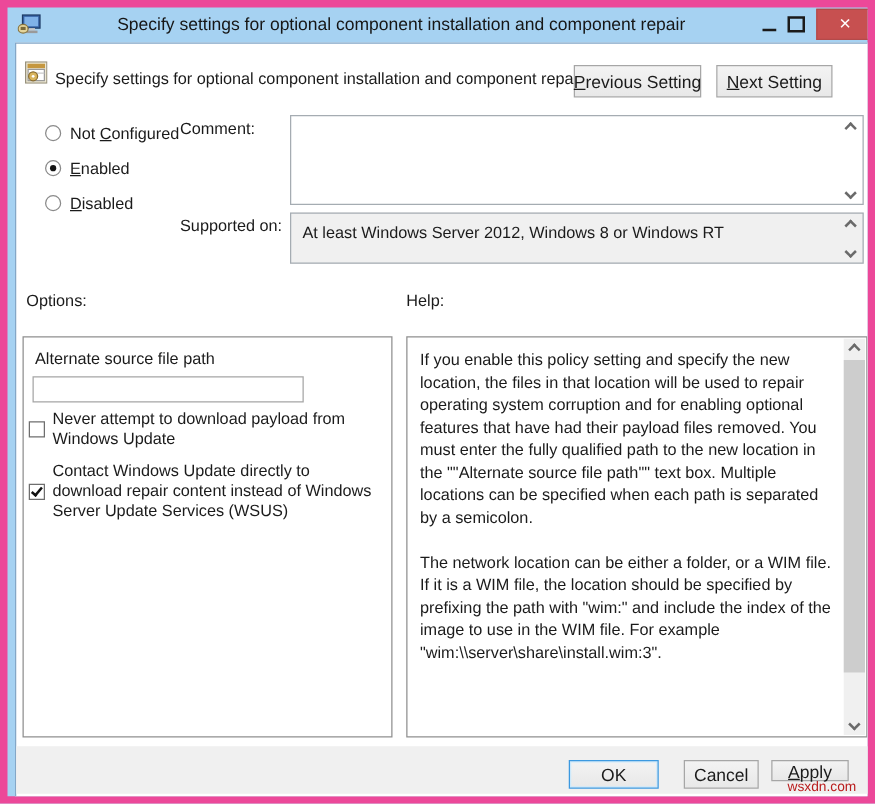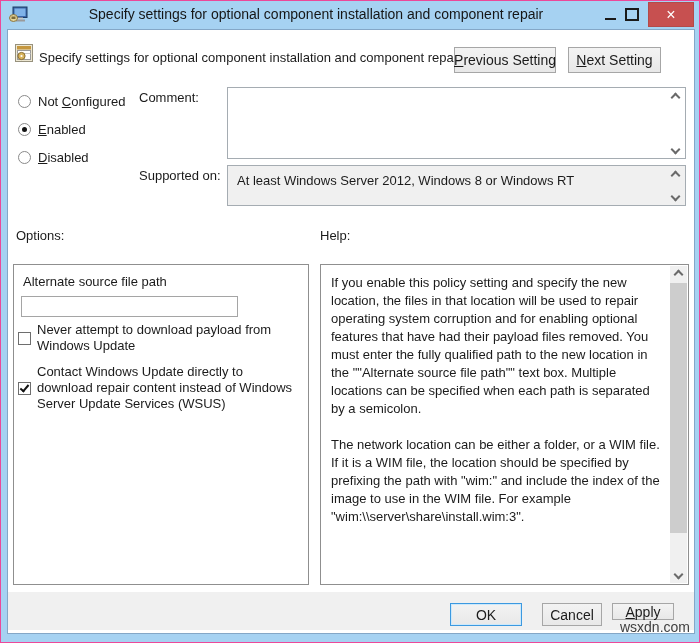--- a/index.html
+++ b/index.html
@@ -1,20 +1,20 @@
 <!DOCTYPE html>
 <html><head>
 <meta charset="utf-8">
 <style>
   * { box-sizing: border-box; margin: 0; padding: 0; }
   html,body { background:#fff; }
   body { font-family: "Liberation Sans", sans-serif; color:#1b1b1b; }
   .window {
     position: relative; width: 700px; height: 643px;
-    background: #a6d2f2; border: 1px solid #ec4899; overflow: hidden; padding-left: 14px;
+    background: #a6d2f2; border: 6px solid #ec4899; overflow: hidden; padding-left: 14px;
   }
   
   .titlebar { position:absolute; left:0; top:0; width:700px; height:28px; }
   .titlebar .title {
     position:absolute; left:40px; right:110px; top:0; height:28px;
     line-height:27px; text-align:center; font-size:14px; color:#161616;
     white-space:nowrap; overflow:hidden;
   }
   .appicon { position:absolute; left:8px; top:5px; }
   .ctl-min { position:absolute; left:598px; top:4px; width:22px; height:20px; cursor:default; }
@@ -35,21 +35,21 @@
   .hdr-title { position:absolute; left:31px; top:20px; font-size:13px; }
   .btn {
     position:absolute; display:flex; align-items:center; justify-content:center;
     background:linear-gradient(#f3f3f3,#e8e8e8); border:1px solid #a6a6a6;
     font-size:14px; color:#1b1b1b; cursor:default; white-space:nowrap;
   }
   .btn-prev { left:446px; top:17px; width:102px; height:26px; }
   .btn-next { left:560px; top:17px; width:93px; height:26px; }
   .u { text-decoration: underline; }
   
-  .radio-row { position:absolute; left:10px; display:flex; align-items:center; gap:7px; height:16px; font-size:13px; }
+  .radio-row { position:absolute; left:23px; display:flex; align-items:center; gap:7px; height:16px; font-size:13px; }
   .r1 { top:63px; } .r2 { top:91px; } .r3 { top:119px; }
   .rcirc { width:13px; height:13px; border:1px solid #8a8a8a; border-radius:50%; background:#fff; position:relative; flex:0 0 auto; }
   .rcirc.on::after { content:""; position:absolute; left:3px; top:3px; width:5px; height:5px; border-radius:50%; background:#141414; }
   .lbl { font-size:13px; color:#1b1b1b; }
   .comment-label { position:absolute; left:131px; top:60px; }
   .comment-box {
     position:absolute; left:219px; top:57px; width:459px; height:72px;
     background:#fff; border:1px solid #a5acb2;
   }
   .comment-box textarea {
@@ -91,21 +91,21 @@
   .help-text p { margin:0 0 18px 0; }
   .help-scroll { position:absolute; right:1px; top:1px; bottom:1px; width:17px; background:#f0f0f0; }
   .hs-btn { position:absolute; left:0; width:17px; height:17px; display:flex; align-items:center; justify-content:center; }
   .hs-btn.up { top:0; } .hs-btn.down { bottom:0; }
   .hs-thumb { position:absolute; left:0; top:17px; width:17px; height:250px; background:#cdcdcd; }
   
   .footer { position:absolute; left:0; top:562px; width:686px; height:38px; background:#f0f0f0; }
   .btn-ok { left:442px; top:573px; width:72px; height:23px; border:1px solid #3c99e0; box-shadow:inset 0 0 0 1px #cde9fb; }
   .btn-cancel { left:534px; top:573px; width:60px; height:23px; }
   .btn-apply { left:604px; top:573px; width:62px; height:17px; }
-  .watermark { position:absolute; right:9px; top:618px; font-size:14px; color:#404040; z-index:5; }
+  .watermark { position:absolute; right:9px; top:618px; font-size:11px; color:#b91c1c; z-index:5; }
 </style>
 </head>
 <body>
 
 <div class="window">
 
   <div class="titlebar">
     <svg class="appicon" width="19" height="17" viewBox="0 0 19 17">
       <rect x="4" y="1" width="14" height="10.5" fill="#3a66a8" stroke="#1d3c66"></rect>
       <rect x="5.5" y="2.5" width="11" height="7.5" fill="#7fb2e8"></rect>

